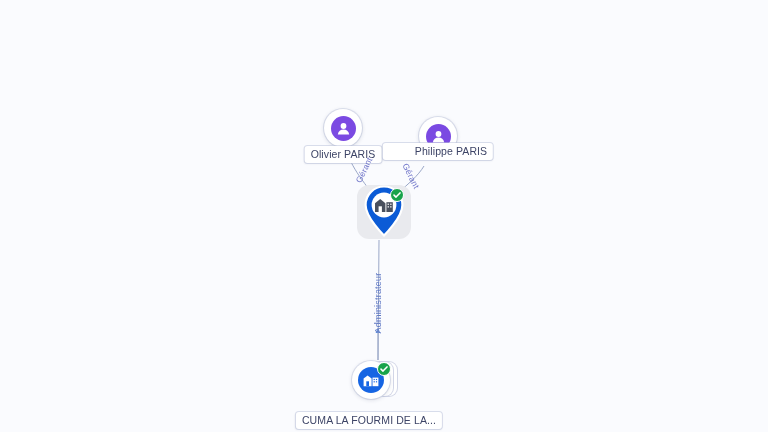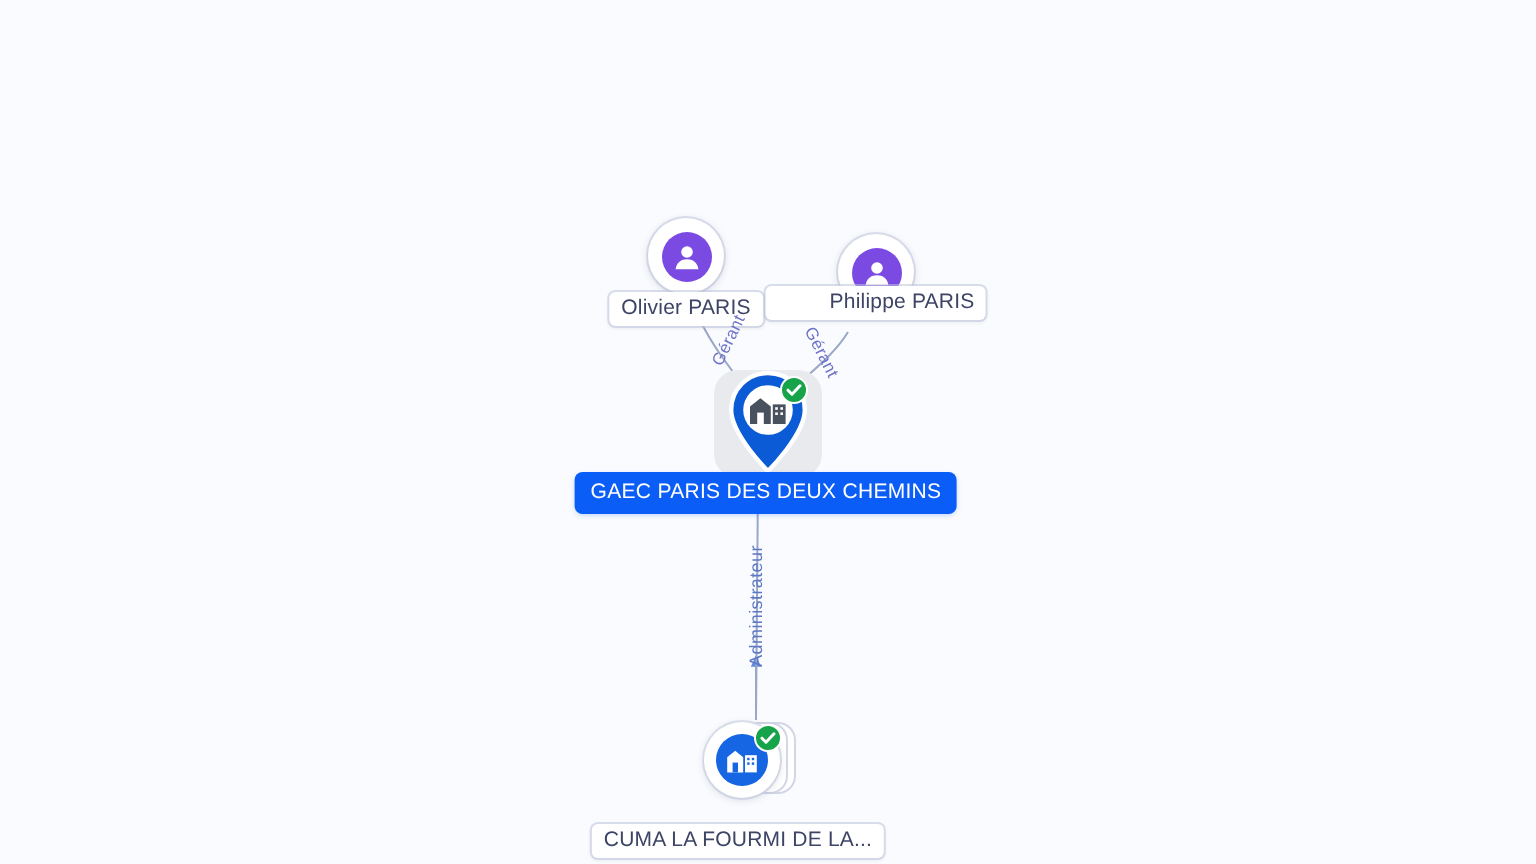--- a/index.html
+++ b/index.html
@@ -188,21 +188,20 @@
         <rect x="4.6" y="10.3" width="3.3" height="5.7" fill="#ffffff"></rect>
       </svg>
     </span>
     <span class="badge" style="left:27px; top:3px;">
       <svg width="8" height="8" viewBox="0 0 8 8" xmlns="http://www.w3.org/2000/svg">
         <path d="M1,4.1 L3,6.1 L7,1.9" fill="none" stroke="#ffffff" stroke-width="1.5" stroke-linecap="round" stroke-linejoin="round"></path>
       </svg>
     </span>
   </div>
 
-  <div class="chip selected" style="left:383px; top:237px;">GAEC PARIS DES DEUX CHEMINS</div>
 
   <div class="person-node" style="left:343px; top:128px;">
     <span class="person-disc">
       <svg width="15" height="15" viewBox="0 0 15 15" xmlns="http://www.w3.org/2000/svg">
         <circle cx="7.5" cy="5" r="2.9" fill="#ffffff"></circle>
         <path d="M1.8,13.6 C2.3,10.1 4.6,8.6 7.5,8.6 C10.4,8.6 12.7,10.1 13.2,13.6 Z" fill="#ffffff"></path>
       </svg>
     </span>
   </div>
   <div class="chip" style="left:343px; top:146px;">Olivier PARIS</div>

